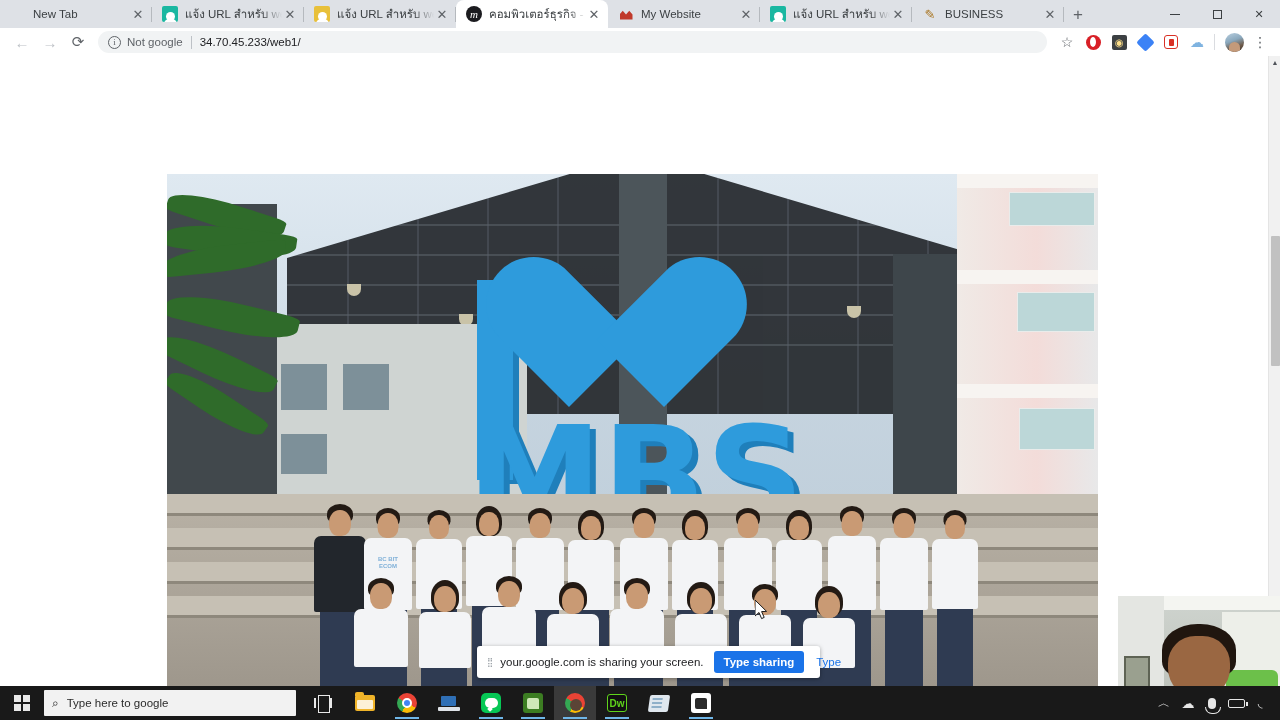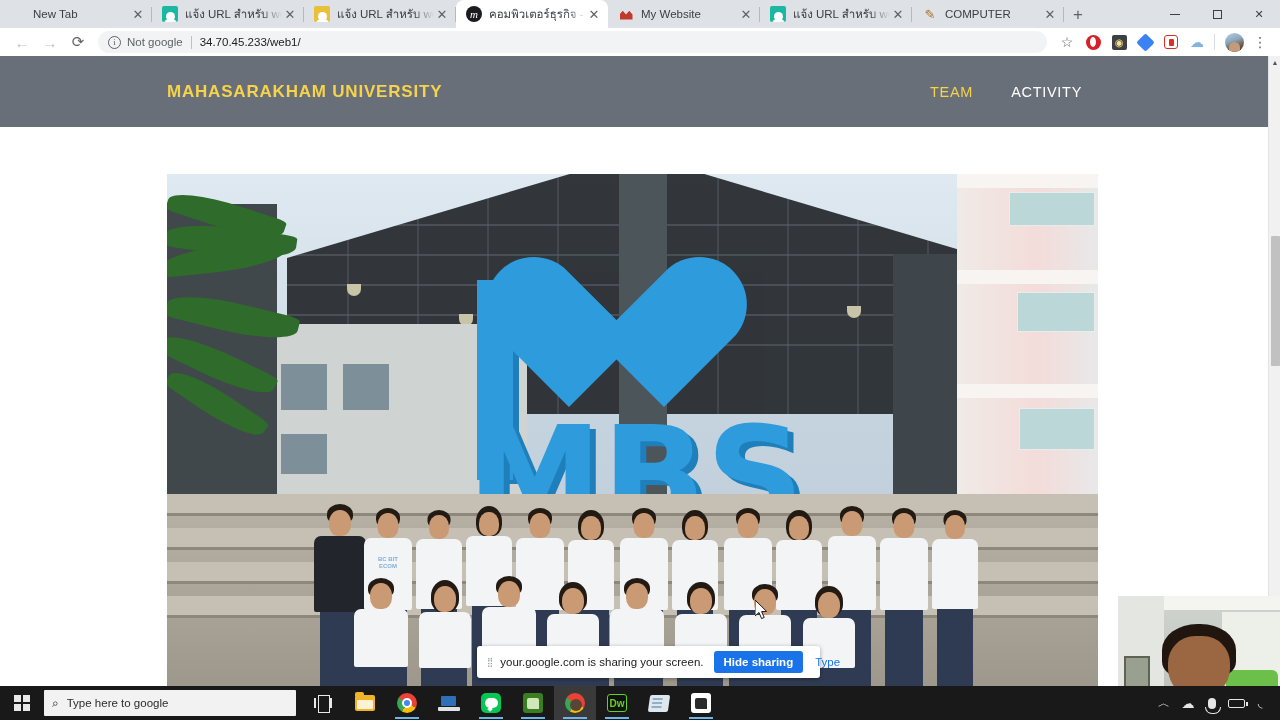--- a/index.html
+++ b/index.html
@@ -395,21 +395,21 @@
       <div class="tab inactive">
         <div class="tab-fav fav-forms">
             <span class="pers"></span>
           </div>
         <div class="tab-title">แจ้ง URL สำหรับ website</div>
         <div class="tab-close">✕</div>
       </div>
 
       <div class="tab inactive">
         <div class="tab-fav fav-pen">✎</div>
-        <div class="tab-title">COMPUTER</div>
+        <div class="tab-title">BUSINESS</div>
         <div class="tab-close">✕</div>
       </div>
 
       <div class="newtab-btn">+</div>
 
       <div class="wincontrols">
         <div class="wc">
             <span class="mn"></span>
           </div>
         <div class="wc">
@@ -449,27 +449,20 @@
       <div class="tb-icon">
           <span class="ic-avatar"></span>
         </div>
       <div class="tb-icon ic-menu">⋮</div>
     </div>
 
     <div class="viewport">
       <div class="page">
 
 
-        <div class="site-header">
-          <div class="brand">MAHASARAKHAM UNIVERSITY</div>
-          <div class="site-nav">
-            <div class="nav-link active">TEAM</div>
-            <div class="nav-link">ACTIVITY</div>
-          </div>
-        </div>
 
         <div class="photo">
           <div class="sky"></div>
 
           <div class="canopy">
             <span class="beam" style="top:70px"></span>
             <span class="beam" style="top:100px"></span>
             <span class="beam" style="top:130px"></span>
             <span class="beam" style="top:160px"></span>
             <span class="beam" style="top:190px"></span>
@@ -668,21 +661,21 @@
 
           <svg class="cursor" viewBox="0 0 14 20">
             <polygon points="0,0 0,16 4,12.5 6.6,18.6 9.2,17.4 6.6,11.6 11.6,11.4" fill="#ffffff" stroke="#1a1a1a" stroke-width="1"></polygon>
           </svg>
         </div>
       </div>
 
       <div class="sharebar" style="top:590px">
         <div class="share-grip">⁞⁞</div>
         <div class="share-text">your.google.com is sharing your screen.</div>
-        <div class="share-stop">Hide sharing</div>
+        <div class="share-stop">Type sharing</div>
         <div class="share-hide">Type</div>
       </div>
     </div>
 
     <div class="scrollbar">
       <div class="sb-up">▲</div>
       <div class="sb-thumb"></div>
       <div class="sb-down">▼</div>
     </div>
   </div>

